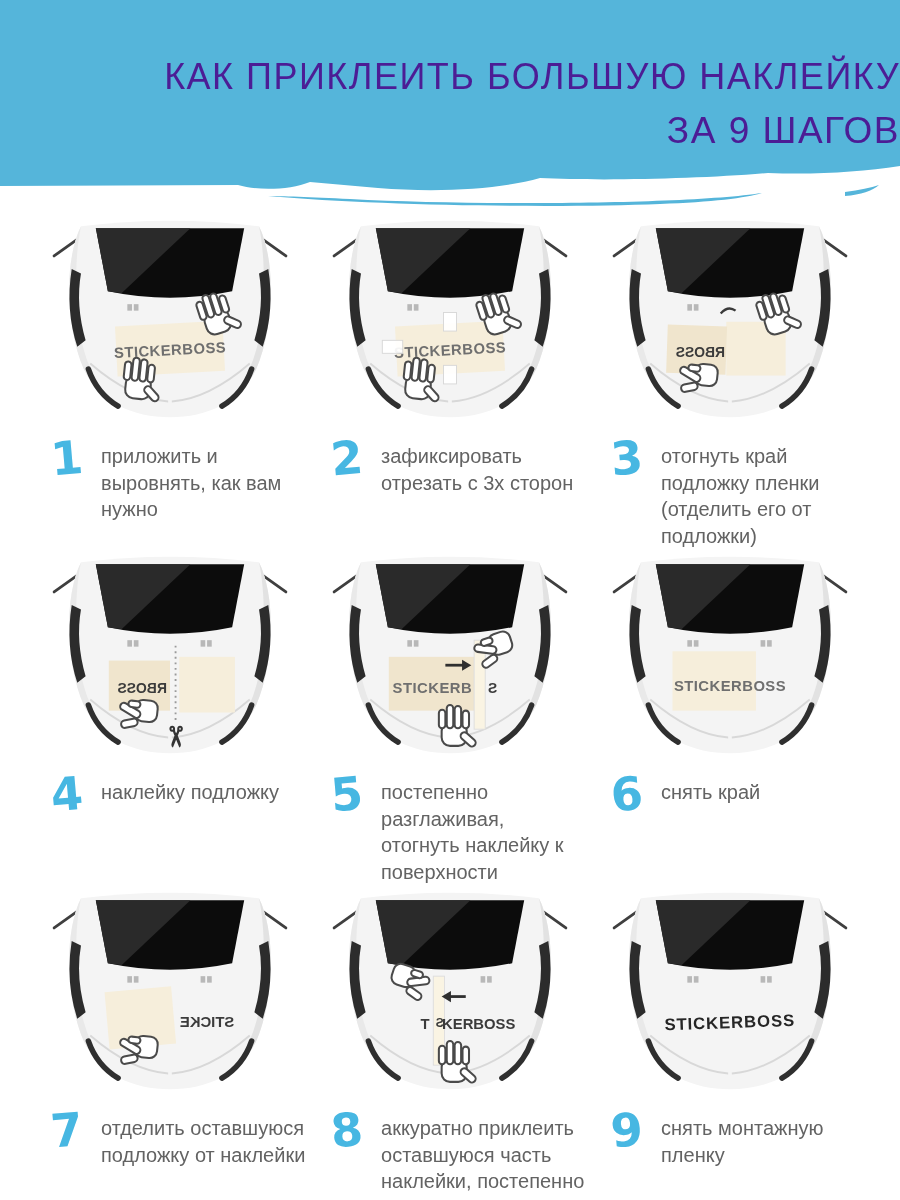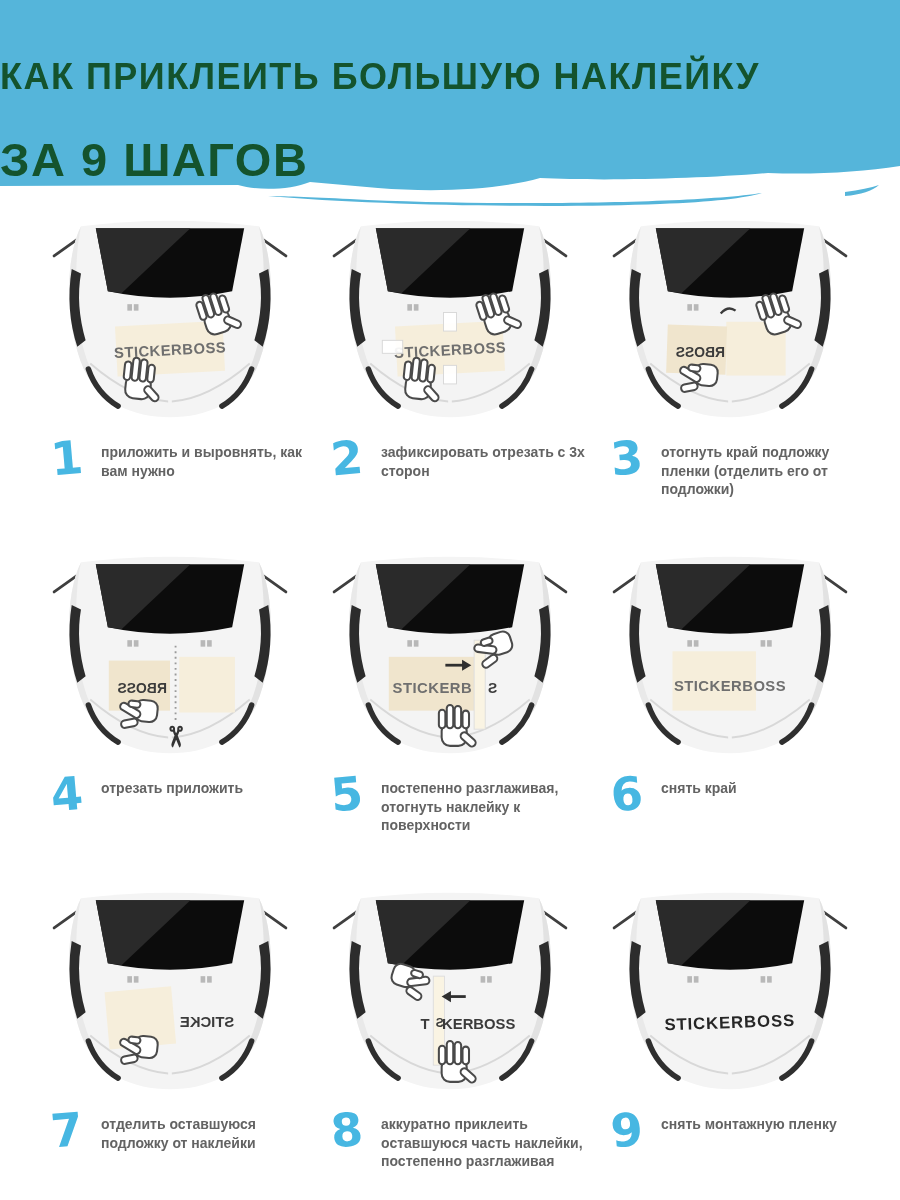--- a/index.html
+++ b/index.html
@@ -9,42 +9,42 @@
   }
   html,body{margin:0;padding:0;}
   body{
     width:900px;height:1200px;background:#ffffff;
     font-family:"Liberation Sans",sans-serif;
     overflow:hidden;
   }
   .header{position:relative;background:var(--header-bg);height:152px;}
   .header-title{
     position:absolute;left:0;right:0;top:30px;
-    text-align:left;color:#14532d;font-weight:bold;
+    text-align:right;color:#4c1d95;font-weight:normal;
     letter-spacing:1.5px;line-height:1.45;
   }
   .header-title .line1{font-size:36px;display:block;}
-  .header-title .line2{font-size:47px;display:block;margin-top:22px;}
+  .header-title .line2{font-size:37px;display:block;}
   .header-edge{display:block;width:900px;height:58px;}
   .steps-grid{
     display:grid;grid-template-columns:repeat(3,1fr);
     padding:6px 30px 0 30px;
   }
   .step{display:flex;flex-direction:column;}
   .car-wrap{height:206px;display:flex;align-items:center;justify-content:center;}
   .car-wrap svg{width:252px;height:204px;}
   .caption{display:flex;gap:15px;padding:16px 4px 0 24px;min-height:114px;}
   .num{
     font-family:"DejaVu Sans",sans-serif;
     font-size:46px;font-weight:bold;color:var(--accent);
     line-height:0.9;transform:rotate(-5deg);flex:0 0 auto;
   }
   .txt{
-    font-size:14px;color:var(--step-text);
-    line-height:1.33;max-width:205px;padding-top:5px;font-weight:bold;
+    font-size:20px;color:var(--step-text);
+    line-height:1.33;max-width:205px;padding-top:5px;
   }
   
   .car-wrap text{font-family:"Liberation Sans",sans-serif;font-weight:bold;text-anchor:middle;}
   .lbl{font-size:16px;fill:#6f6f6f;letter-spacing:0.5px;}
   .lbl-dark{font-size:15px;fill:#3b3b3b;}
   .lbl-final{font-size:18px;fill:#262626;letter-spacing:1px;}
   .scissors{font-family:"DejaVu Sans",sans-serif;font-size:30px;fill:#333333;font-weight:normal;}
 </style>
 </head>
 <body>
@@ -270,21 +270,21 @@
           <g transform="translate(96 174) rotate(6)" fill="#ffffff" stroke="#4a4a4a" stroke-width="2.2" stroke-linejoin="round" stroke-linecap="round">
     <rect x="-4" y="-16" width="24" height="23" rx="8"></rect>
     <rect x="-22" y="-4" width="24" height="8" rx="4" transform="rotate(25 -2 0)"></rect>
     <rect x="-12" y="-14" width="13" height="7" rx="3.5"></rect>
     <rect x="-18" y="5" width="18" height="8" rx="4" transform="rotate(-18 -4 9)"></rect>
           </g>
         </svg>
       </div>
     <div class="caption">
       <div class="num">4</div>
-      <div class="txt">отрезать приложить</div>
+      <div class="txt">наклейку подложку</div>
     </div>
   </section>
   <section class="step">
     <div class="car-wrap">
         <svg viewBox="0 0 260 220" xmlns="http://www.w3.org/2000/svg">
           <g stroke="#3f3f3f" stroke-width="3" stroke-linecap="round">
             <line x1="30" y1="24" x2="5" y2="42"></line>
             <line x1="230" y1="24" x2="255" y2="42"></line>
           </g>
           <path d="M34,10 C95,2 165,2 226,10 C244,46 243,118 223,164 C206,200 170,216 130,216 C90,216 54,200 37,164 C17,118 16,46 34,10 Z" fill="#f4f4f4"></path>

